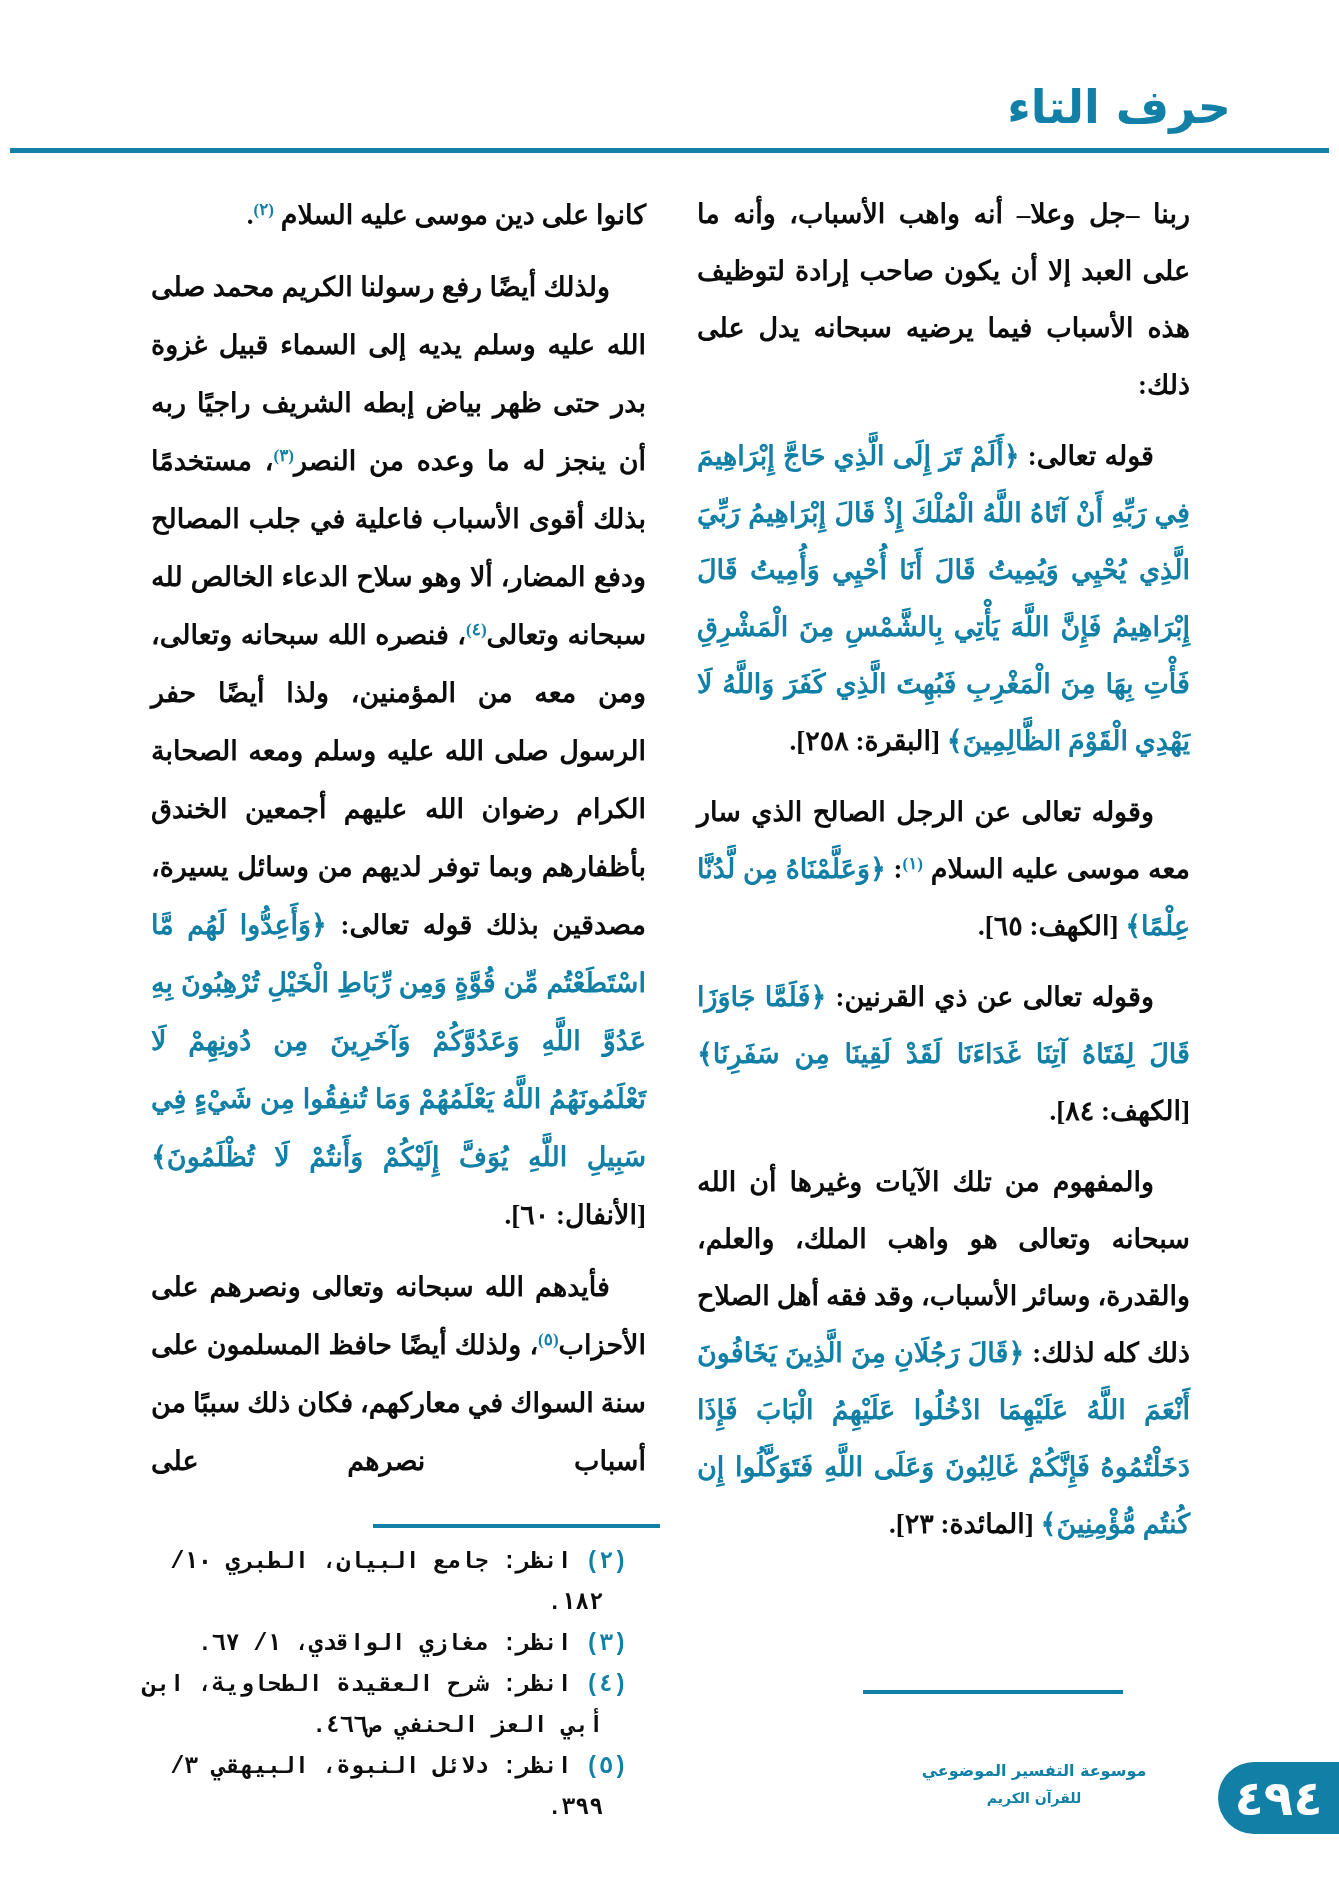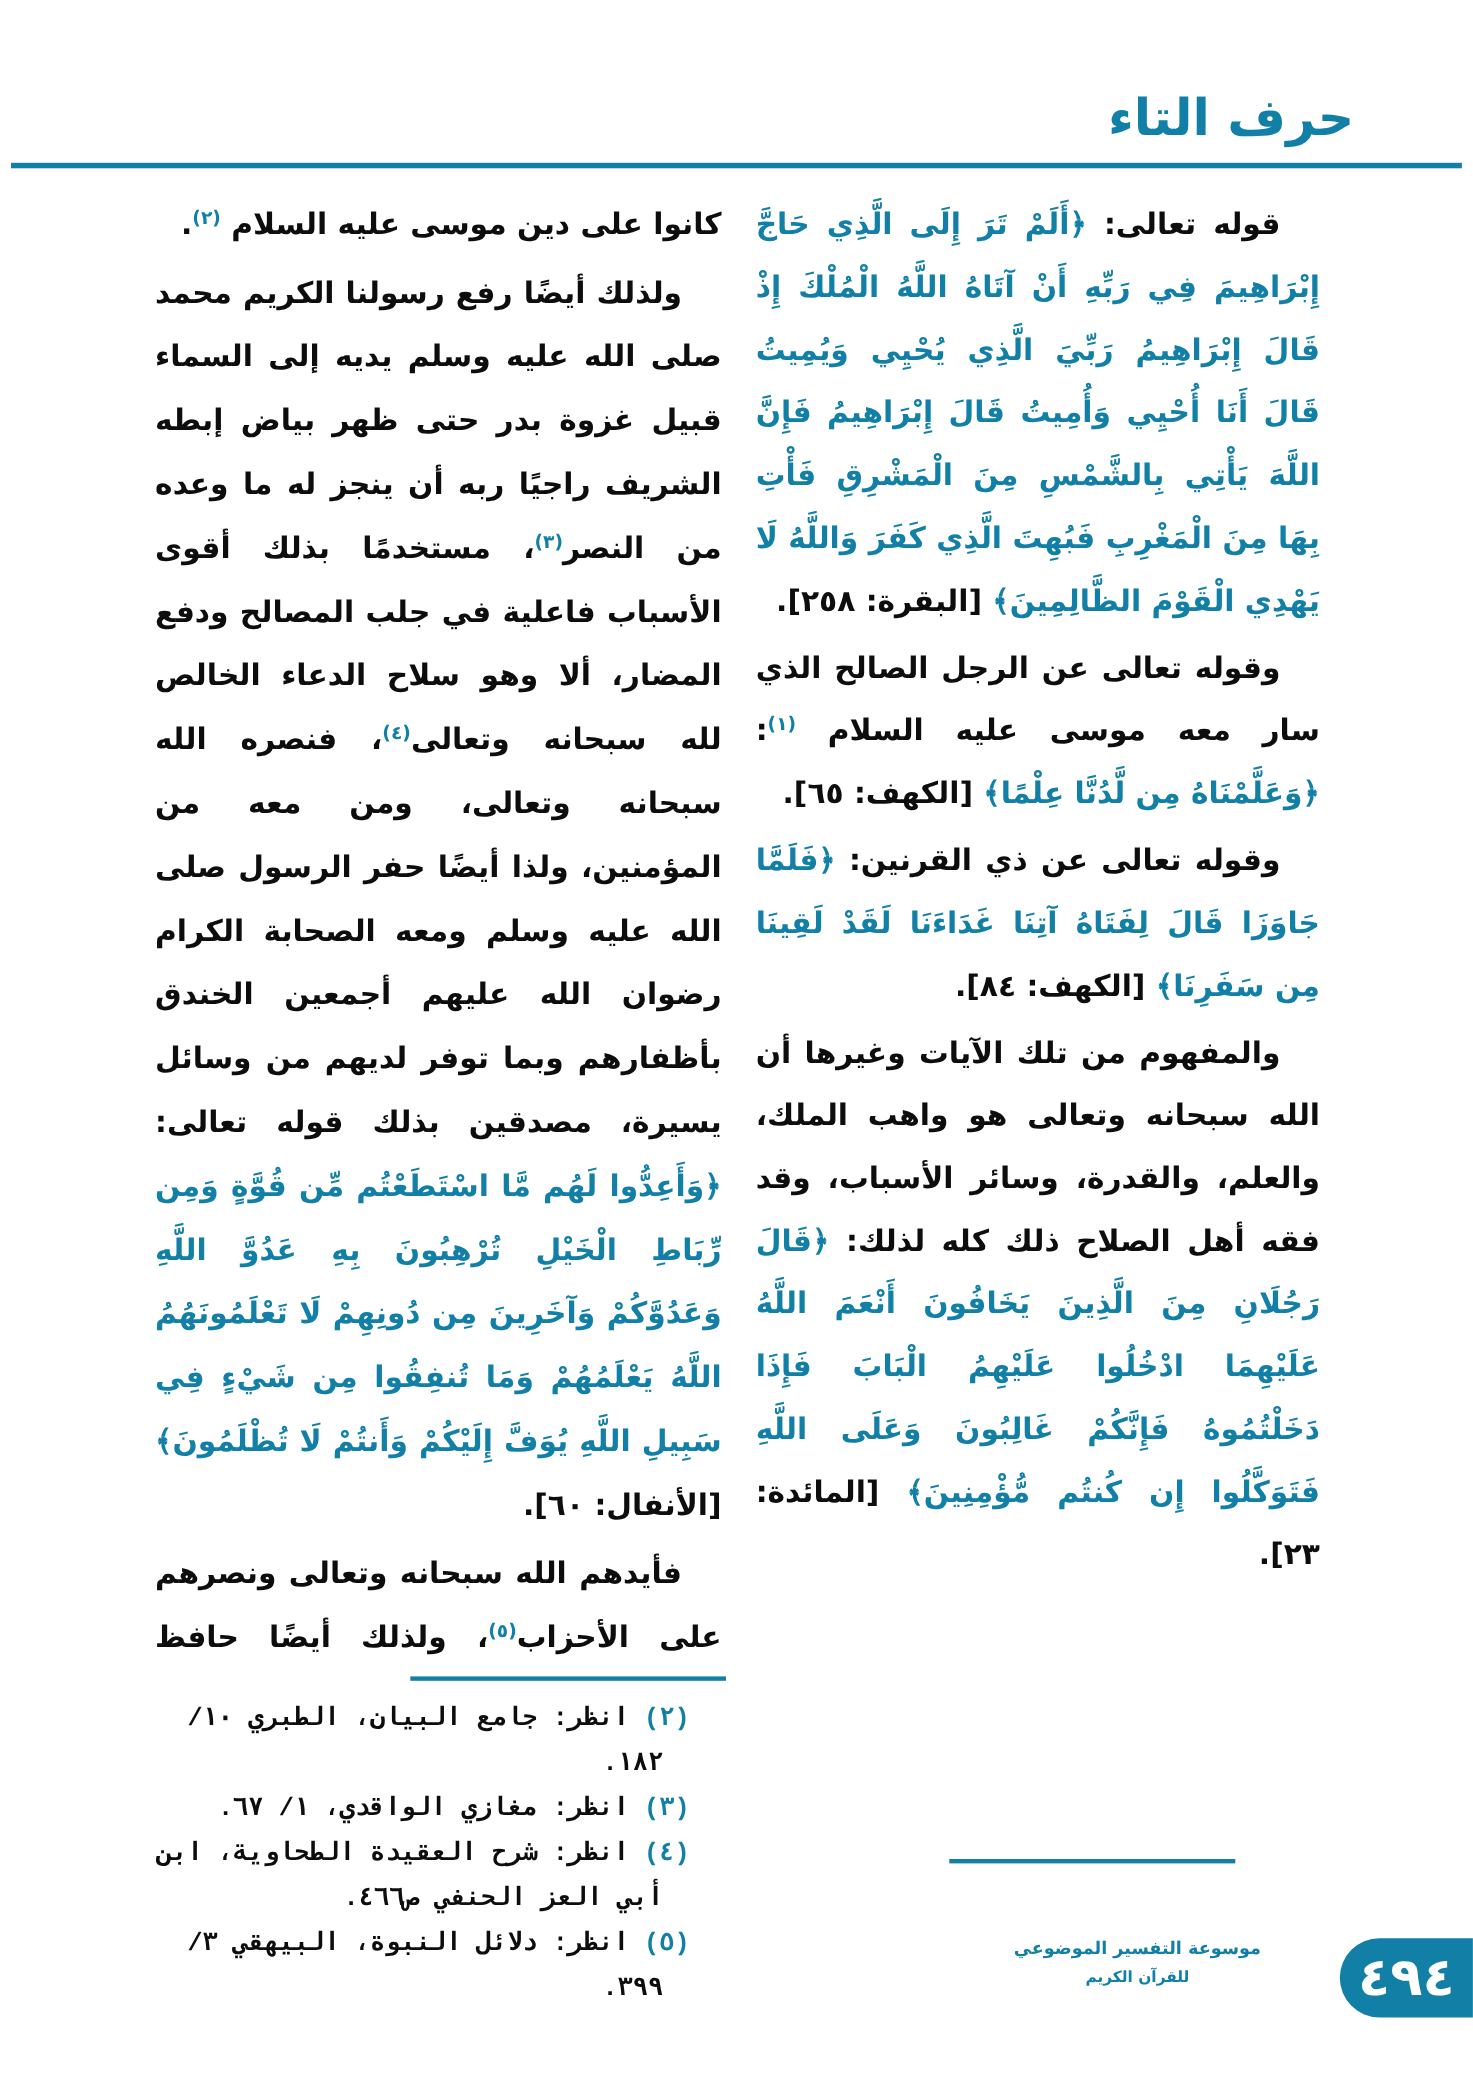--- a/index.html
+++ b/index.html
@@ -21,21 +21,21 @@
     background:var(--teal);
   }
   
   .col {
     position:absolute; top:172px; overflow:hidden;
     font-size:27px; font-weight:bold; color:var(--ink);
     text-align:justify; text-justify:inter-word;
   }
   .col-right { right:135px; width:521px; height:1512px; line-height:57px; }
   .col-left  { right:679px; width:523px; height:1352px; line-height:58px; }
-  .para { margin:4px; padding:0; }
+  .para { margin:14px; padding:0;font-family:Liberation Serif, serif; }
   .para.indent { text-indent:36px; }
   .para.stretch { text-align-last: justify; }
   .seg-b { color:var(--ink); }
   .seg-q { color:var(--teal); }
   .seg-c { color:var(--ink); }
   .seg-n {
     color:var(--teal); font-size:17px; vertical-align:9px; line-height:0;
     font-weight:bold;
   }
   
@@ -69,20 +69,21 @@
 </head>
 <body>
 
 <div class="page">
 
   <div class="header-title">حرف التاء</div>
 
   <div class="header-rule"></div>
 
   <div class="col col-right" id="col-right">
+      <p class="para"><span class="seg-b">ربنا –جل وعلا– أنه واهب الأسباب، وأنه ما على العبد إلا أن يكون صاحب إرادة لتوظيف هذه الأسباب فيما يرضيه سبحانه يدل على ذلك:</span></p>
       <p class="para indent"><span class="seg-b">قوله تعالى: </span><span class="seg-q">﴿أَلَمْ تَرَ إِلَى الَّذِي حَاجَّ إِبْرَاهِيمَ فِي رَبِّهِ أَنْ آتَاهُ اللَّهُ الْمُلْكَ إِذْ قَالَ إِبْرَاهِيمُ رَبِّيَ الَّذِي يُحْيِي وَيُمِيتُ قَالَ أَنَا أُحْيِي وَأُمِيتُ قَالَ إِبْرَاهِيمُ فَإِنَّ اللَّهَ يَأْتِي بِالشَّمْسِ مِنَ الْمَشْرِقِ فَأْتِ بِهَا مِنَ الْمَغْرِبِ فَبُهِتَ الَّذِي كَفَرَ وَاللَّهُ لَا يَهْدِي الْقَوْمَ الظَّالِمِينَ﴾</span><span class="seg-c"> [البقرة: ٢٥٨].</span></p>
       <p class="para indent"><span class="seg-b">وقوله تعالى عن الرجل الصالح الذي سار معه موسى عليه السلام </span><span class="seg-n">(١)</span><span class="seg-b">: </span><span class="seg-q">﴿وَعَلَّمْنَاهُ مِن لَّدُنَّا عِلْمًا﴾</span><span class="seg-c"> [الكهف: ٦٥].</span></p>
       <p class="para indent"><span class="seg-b">وقوله تعالى عن ذي القرنين: </span><span class="seg-q">﴿فَلَمَّا جَاوَزَا قَالَ لِفَتَاهُ آتِنَا غَدَاءَنَا لَقَدْ لَقِينَا مِن سَفَرِنَا﴾</span><span class="seg-c"> [الكهف: ٨٤].</span></p>
       <p class="para indent"><span class="seg-b">والمفهوم من تلك الآيات وغيرها أن الله سبحانه وتعالى هو واهب الملك، والعلم، والقدرة، وسائر الأسباب، وقد فقه أهل الصلاح ذلك كله لذلك: </span><span class="seg-q">﴿قَالَ رَجُلَانِ مِنَ الَّذِينَ يَخَافُونَ أَنْعَمَ اللَّهُ عَلَيْهِمَا ادْخُلُوا عَلَيْهِمُ الْبَابَ فَإِذَا دَخَلْتُمُوهُ فَإِنَّكُمْ غَالِبُونَ وَعَلَى اللَّهِ فَتَوَكَّلُوا إِن كُنتُم مُّؤْمِنِينَ﴾</span><span class="seg-c"> [المائدة: ٢٣].</span></p>
     </div>
 
   <div class="col col-left" id="col-left">
       <p class="para"><span class="seg-b">كانوا على دين موسى عليه السلام </span><span class="seg-n">(٢)</span><span class="seg-b">.</span></p>
       <p class="para indent"><span class="seg-b">ولذلك أيضًا رفع رسولنا الكريم محمد صلى الله عليه وسلم يديه إلى السماء قبيل غزوة بدر حتى ظهر بياض إبطه الشريف راجيًا ربه أن ينجز له ما وعده من النصر</span><span class="seg-n">(٣)</span><span class="seg-b">، مستخدمًا بذلك أقوى الأسباب فاعلية في جلب المصالح ودفع المضار، ألا وهو سلاح الدعاء الخالص لله سبحانه وتعالى</span><span class="seg-n">(٤)</span><span class="seg-b">، فنصره الله سبحانه وتعالى، ومن معه من المؤمنين، ولذا أيضًا حفر الرسول صلى الله عليه وسلم ومعه الصحابة الكرام رضوان الله عليهم أجمعين الخندق بأظفارهم وبما توفر لديهم من وسائل يسيرة، مصدقين بذلك قوله تعالى: </span><span class="seg-q">﴿وَأَعِدُّوا لَهُم مَّا اسْتَطَعْتُم مِّن قُوَّةٍ وَمِن رِّبَاطِ الْخَيْلِ تُرْهِبُونَ بِهِ عَدُوَّ اللَّهِ وَعَدُوَّكُمْ وَآخَرِينَ مِن دُونِهِمْ لَا تَعْلَمُونَهُمُ اللَّهُ يَعْلَمُهُمْ وَمَا تُنفِقُوا مِن شَيْءٍ فِي سَبِيلِ اللَّهِ يُوَفَّ إِلَيْكُمْ وَأَنتُمْ لَا تُظْلَمُونَ﴾</span><span class="seg-c"> [الأنفال: ٦٠].</span></p>
       <p class="para indent stretch"><span class="seg-b">فأيدهم الله سبحانه وتعالى ونصرهم على الأحزاب</span><span class="seg-n">(٥)</span><span class="seg-b">، ولذلك أيضًا حافظ المسلمون على سنة السواك في معاركهم، فكان ذلك سببًا من أسباب نصرهم على</span></p>

